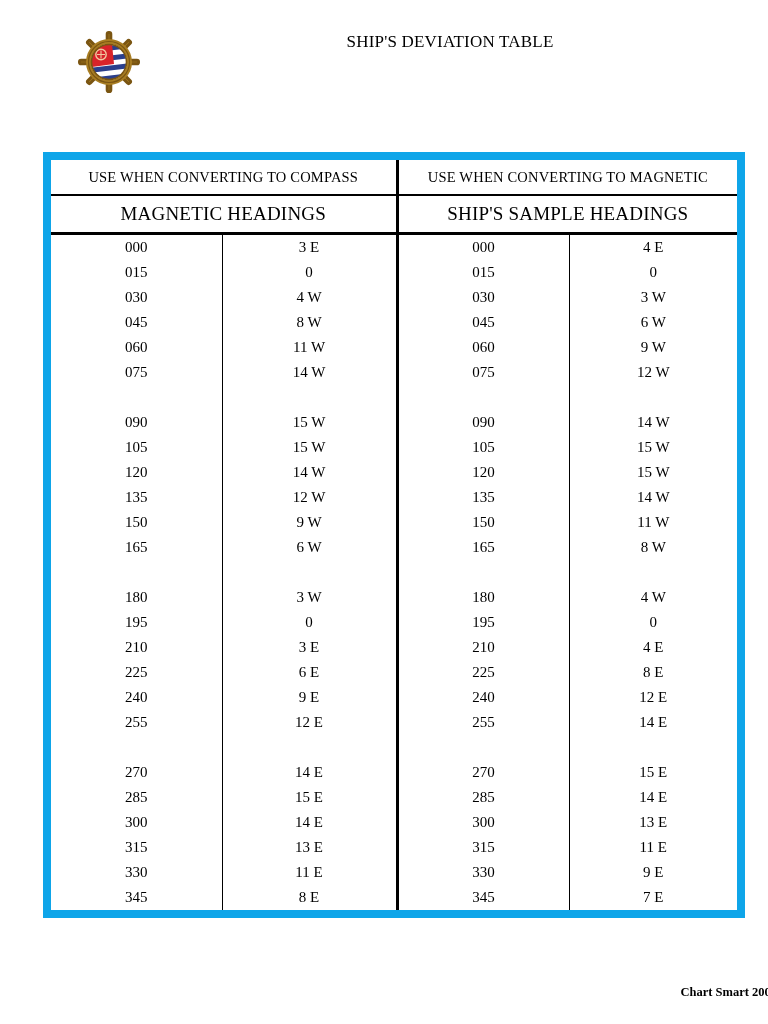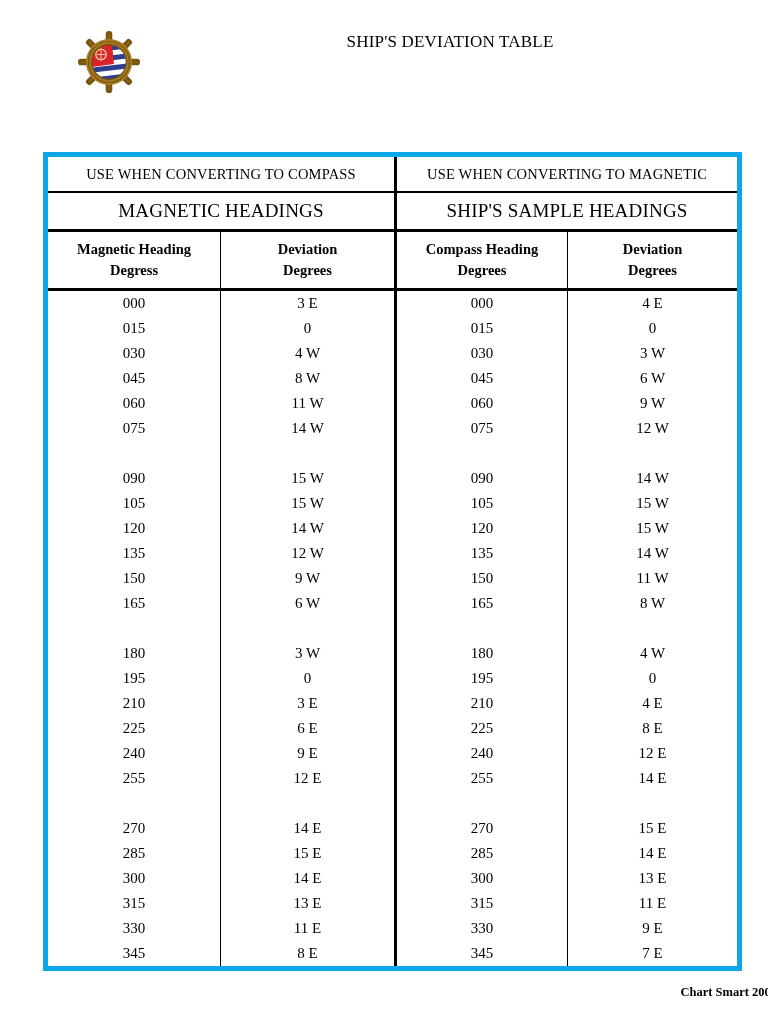--- a/index.html
+++ b/index.html
@@ -76,21 +76,21 @@
   }
 
   .dev-table td {
     border: 1px solid #000000;
     padding: 0;
     vertical-align: middle;
   }
 
   
   .dev-table {
-    border: 5px solid #0ea5e9;
+    border: 8px solid #0ea5e9;
   }
 
   .band-row td {
     height: 34px;
     text-align: center;
     font-size: 14.5px;
     letter-spacing: 0.2px;
     border-bottom: 2px solid #000;
   }
 
@@ -206,38 +206,20 @@
   </colgroup>
   <tbody>
     <tr class="band-row">
       <td colspan="2">USE WHEN CONVERTING TO COMPASS</td>
       <td colspan="2" class="half-divider">USE WHEN CONVERTING TO MAGNETIC</td>
     </tr>
     <tr class="band-row band2">
       <td colspan="2">MAGNETIC HEADINGS</td>
       <td colspan="2" class="half-divider">SHIP'S SAMPLE HEADINGS</td>
     </tr>
-    <tr class="colhead-row">
-      <td>
-        <div>Magnetic Heading</div>
-        <div>Degress</div>
-      </td>
-      <td>
-        <div>Deviation</div>
-        <div>Degrees</div>
-      </td>
-      <td class="half-divider">
-        <div>Compass Heading</div>
-        <div>Degrees</div>
-      </td>
-      <td>
-        <div>Deviation</div>
-        <div>Degrees</div>
-      </td>
-    </tr>
     <tr>
       <td class="body-cell">
         <div class="val-list">
             <div>000</div>
             <div>015</div>
             <div>030</div>
             <div>045</div>
             <div>060</div>
             <div>075</div>
             <div class="spacer">&nbsp;</div>

